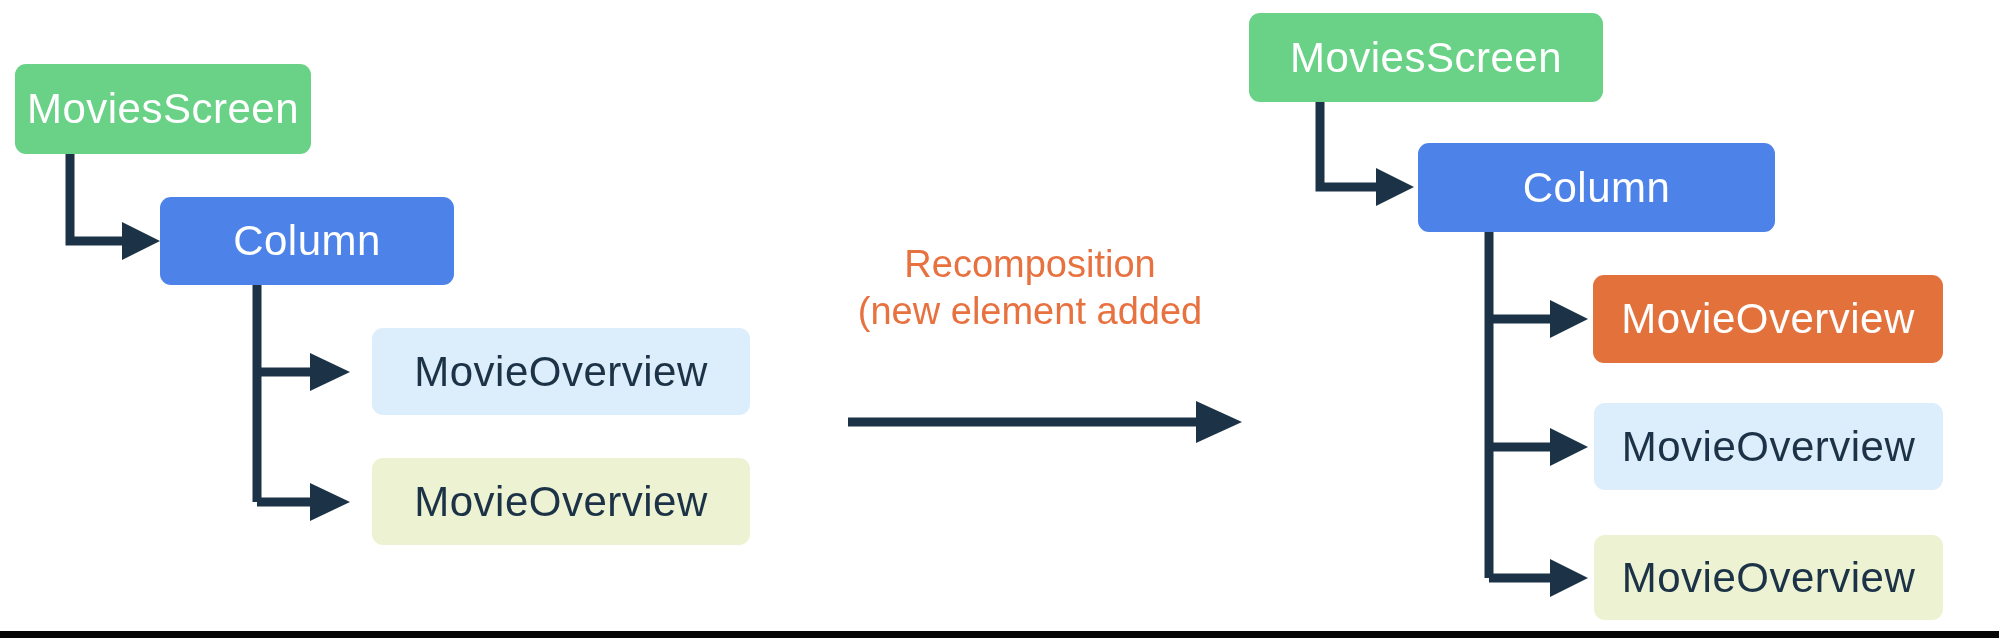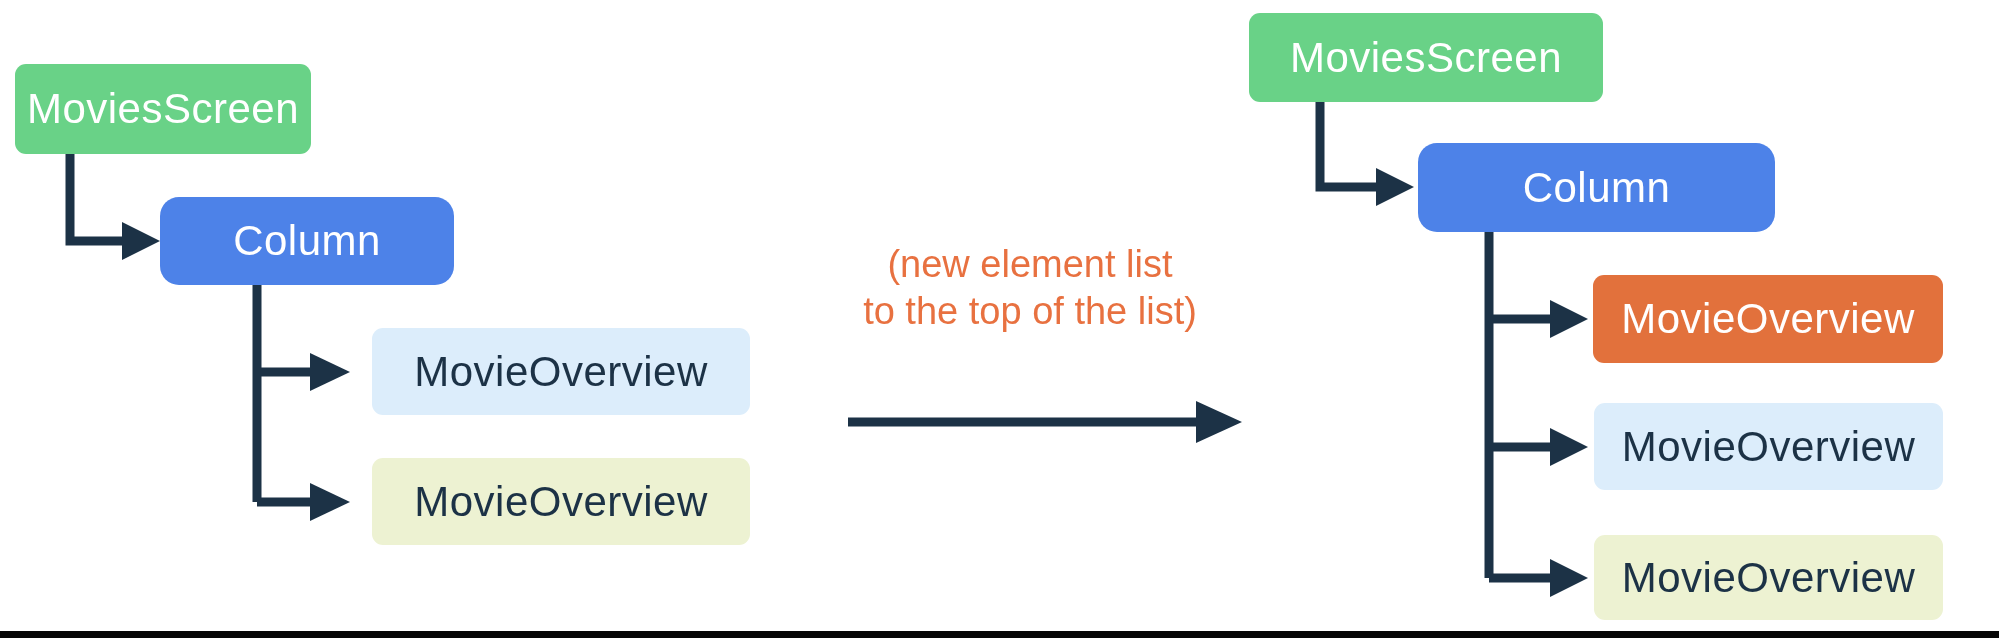--- a/index.html
+++ b/index.html
@@ -37,21 +37,21 @@
     display: flex;
     align-items: center;
     justify-content: center;
     border-radius: 11px;
     font-size: 42px;
     font-weight: 400;
     letter-spacing: 0.5px;
     white-space: nowrap;
   }
   .node-green  { background: var(--node-green,  #69D287); color: var(--text-on-color, #ffffff); justify-content: center; }
-  .node-blue   { background: var(--node-blue,   #4D82E8); color: var(--text-on-color, #ffffff); border-radius: 19px; }
+  .node-blue   { background: var(--node-blue,   #4D82E8); color: var(--text-on-color, #ffffff); }
   .node-orange { background: var(--node-orange, #E2713C); color: var(--text-on-color, #ffffff); }
   .node-lblue  { background: var(--node-light-blue,   #DCEDFB); color: var(--text-on-light, #1C3246); }
   .node-lyellow{ background: var(--node-light-yellow, #EDF2D2); color: var(--text-on-light, #1C3246); }
 
   
   #l-root { left: 15px;   top: 64px;  width: 296px; height: 90px; }
   #l-col  { left: 160px;  top: 197px; width: 294px; height: 88px; }
   #l-c0   { left: 372px;  top: 328px; width: 378px; height: 87px; }
   #l-c1   { left: 372px;  top: 458px; width: 378px; height: 87px; }
 
@@ -122,22 +122,22 @@
     <span>Column</span>
   </div>
   <div id="l-c0" class="node node-lblue">
     <span>MovieOverview</span>
   </div>
   <div id="l-c1" class="node node-lyellow">
     <span>MovieOverview</span>
   </div>
 
   <div class="annotation">
-    <div>(new element list</div>
-    <div>to the top of the list)</div>
+    <div>Recomposition</div>
+    <div>(new element added</div>
   </div>
 
   <div id="r-root" class="node node-green">
     <span>MoviesScreen</span>
   </div>
   <div id="r-col" class="node node-blue">
     <span>Column</span>
   </div>
   <div id="r-c0" class="node node-orange">
     <span>MovieOverview</span>

